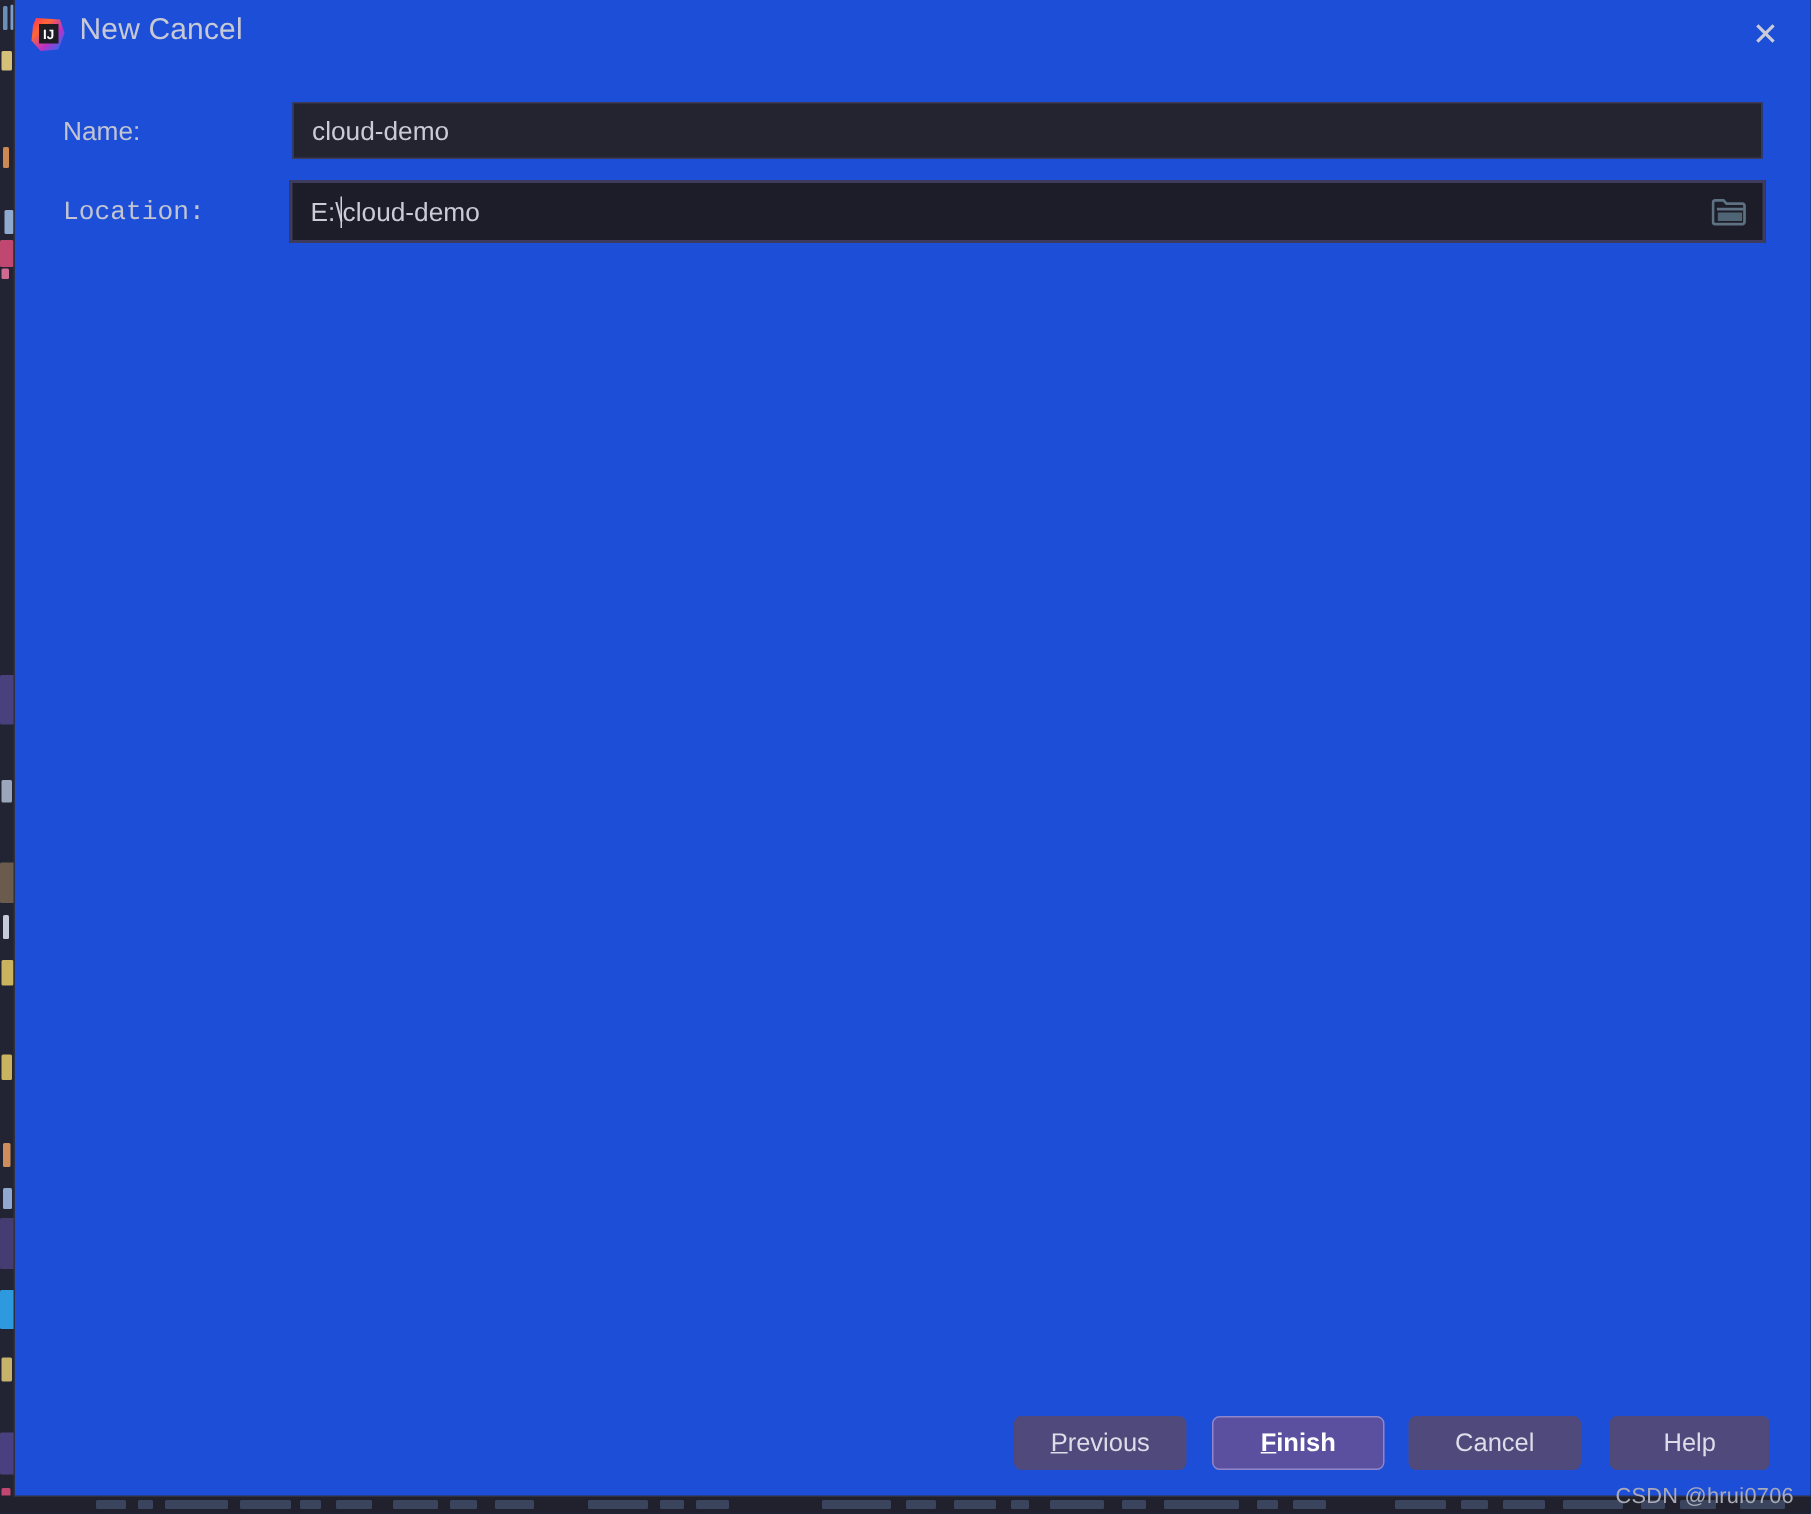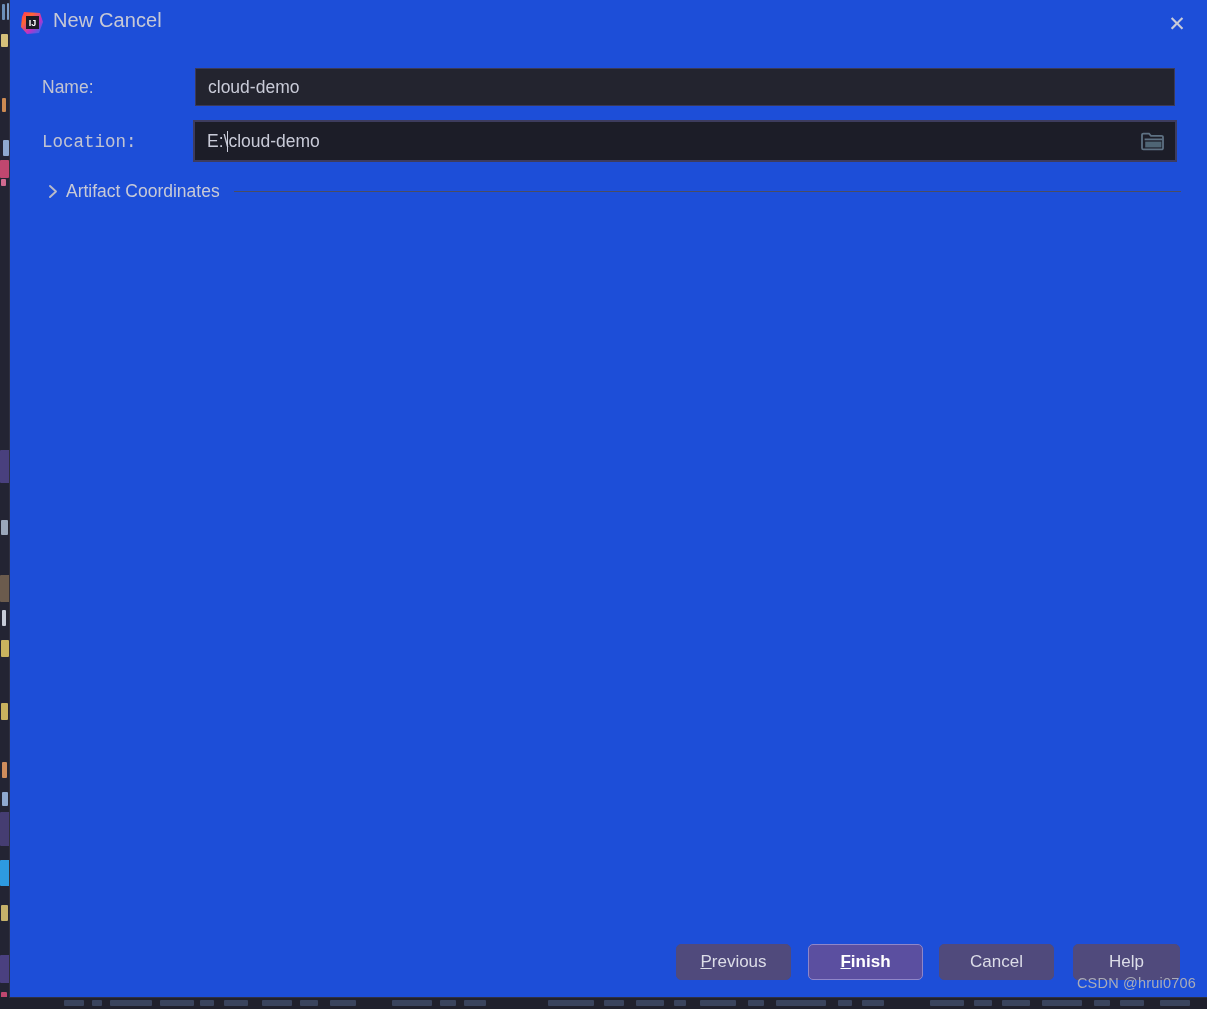--- a/index.html
+++ b/index.html
@@ -217,21 +217,21 @@
   #btn-previous { left: 666px; width: 115px; }
   #btn-finish   { left: 798px; width: 115px; }
   #btn-cancel   { left: 929px; width: 115px; }
   #btn-help     { left: 1063px; width: 107px; }
   .mnemonic { text-decoration: underline; }
 
   
   #watermark {
     position: absolute;
     right: 11px;
-    bottom: 18px;
+    bottom: 3px;
     font-size: 14.5px;
     color: #a9abb8;
     white-space: nowrap;
     letter-spacing: .2px;
   }
 </style>
 </head>
 <body>
 
 <div id="ide-backdrop">
@@ -323,29 +323,20 @@
     </div>
     <div id="browse-icon">
       <svg width="23" height="19" viewBox="0 0 23 19" xmlns="http://www.w3.org/2000/svg">
         <path d="M1 3 a1.4 1.4 0 0 1 1.4 -1.4 H8 l2 2.2 H20.6 A1.4 1.4 0 0 1 22 5.2 V16 A1.4 1.4 0 0 1 20.6 17.4 H2.4 A1.4 1.4 0 0 1 1 16 Z" fill="none" stroke="#5e7183" stroke-width="1.8"></path>
         <path d="M3.6 7.4 H21.4" stroke="#5e7183" stroke-width="1.8"></path>
         <path d="M4.2 9.6 H20.4 V15.4 H4.2 Z" fill="#4f6575"></path>
       </svg>
     </div>
   </div>
 
-  <div id="artifact-row">
-    <span id="artifact-chevron">
-      <svg width="11" height="15" viewBox="0 0 11 15" xmlns="http://www.w3.org/2000/svg">
-        <path d="M2 2 L8 7.5 L2 13" fill="none" stroke="#b9bbc9" stroke-width="1.9" stroke-linecap="round" stroke-linejoin="round"></path>
-      </svg>
-    </span>
-    <span id="artifact-label">Artifact Coordinates</span>
-    <span id="artifact-rule"></span>
-  </div>
 
   <div id="button-bar">
     <div class="dlg-btn" id="btn-previous">
         <span class="mnemonic">P</span>
         <span>revious</span>
       </div>
     <div class="dlg-btn default" id="btn-finish">
         <span class="mnemonic">F</span>
         <span>inish</span>
       </div>

